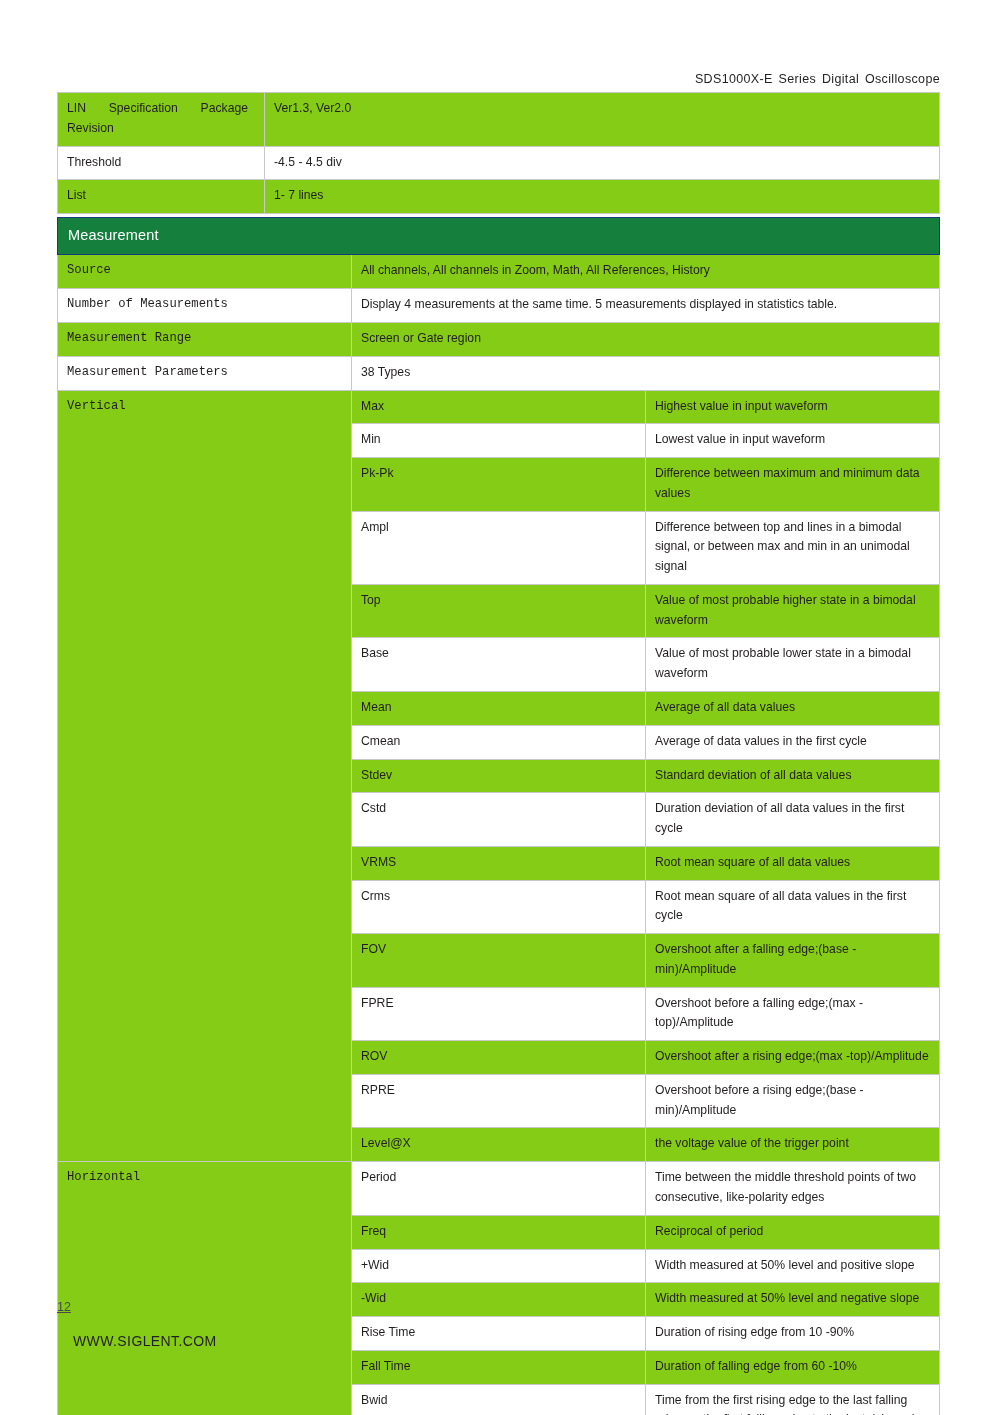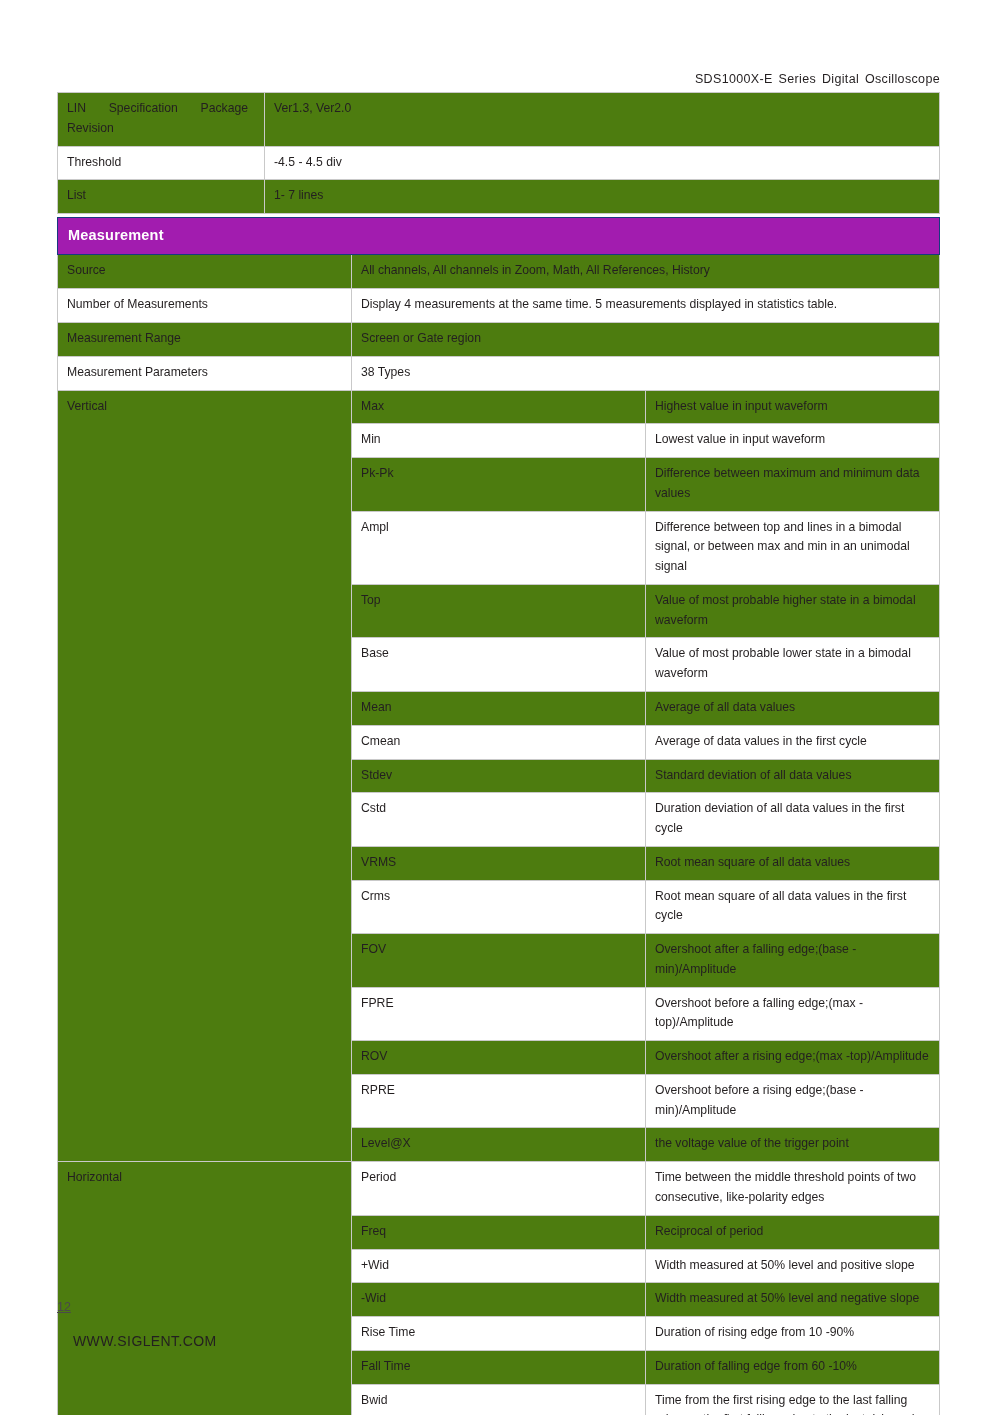--- a/index.html
+++ b/index.html
@@ -42,21 +42,21 @@
     font-size: 12.2px;
     color: #231f20;
   }
   .tbl td {
     border: 1px solid #c9c9c9;
     padding: 6px 9px 7px 9px;
     vertical-align: top;
     line-height: 1.62;
     background: #ffffff;
   }
-  .shade td, td.shade { background: #4d7c0f; }
+  .shade td, td.shade { background: #84cc16; }
 
   
   #lin-table {
     left: 57px;
     top: 92px;
     width: 883px;
   }
   #lin-table td.c1 { width: 181px; }
   #lin-table td.justify {
     text-align: justify;
@@ -64,29 +64,29 @@
     padding-right: 16px;
   }
 
   
   #meas-table {
     left: 57px;
     top: 217px;
     width: 883px;
   }
   .band td {
-    background: #a21caf;
+    background: #15803d;
     color: #ffffff;
     font-size: 14.5px;
-    font-weight: bold;
+    font-weight: normal;
     padding: 6px 10px 7px 10px;
     border: 1px solid #173a7f;
     letter-spacing: 0.2px;
   }
-  .col-a { width: 181px; }
+  .col-a { width: 181px; font-family: Liberation Mono, monospace; }
   .col-b { width: 159px; }
   .rowlabel {
     vertical-align: middle;
   }
   
   .page-number {
     position: absolute;
     left: 57px;
     top: 1300px;
     font-size: 12.5px;

